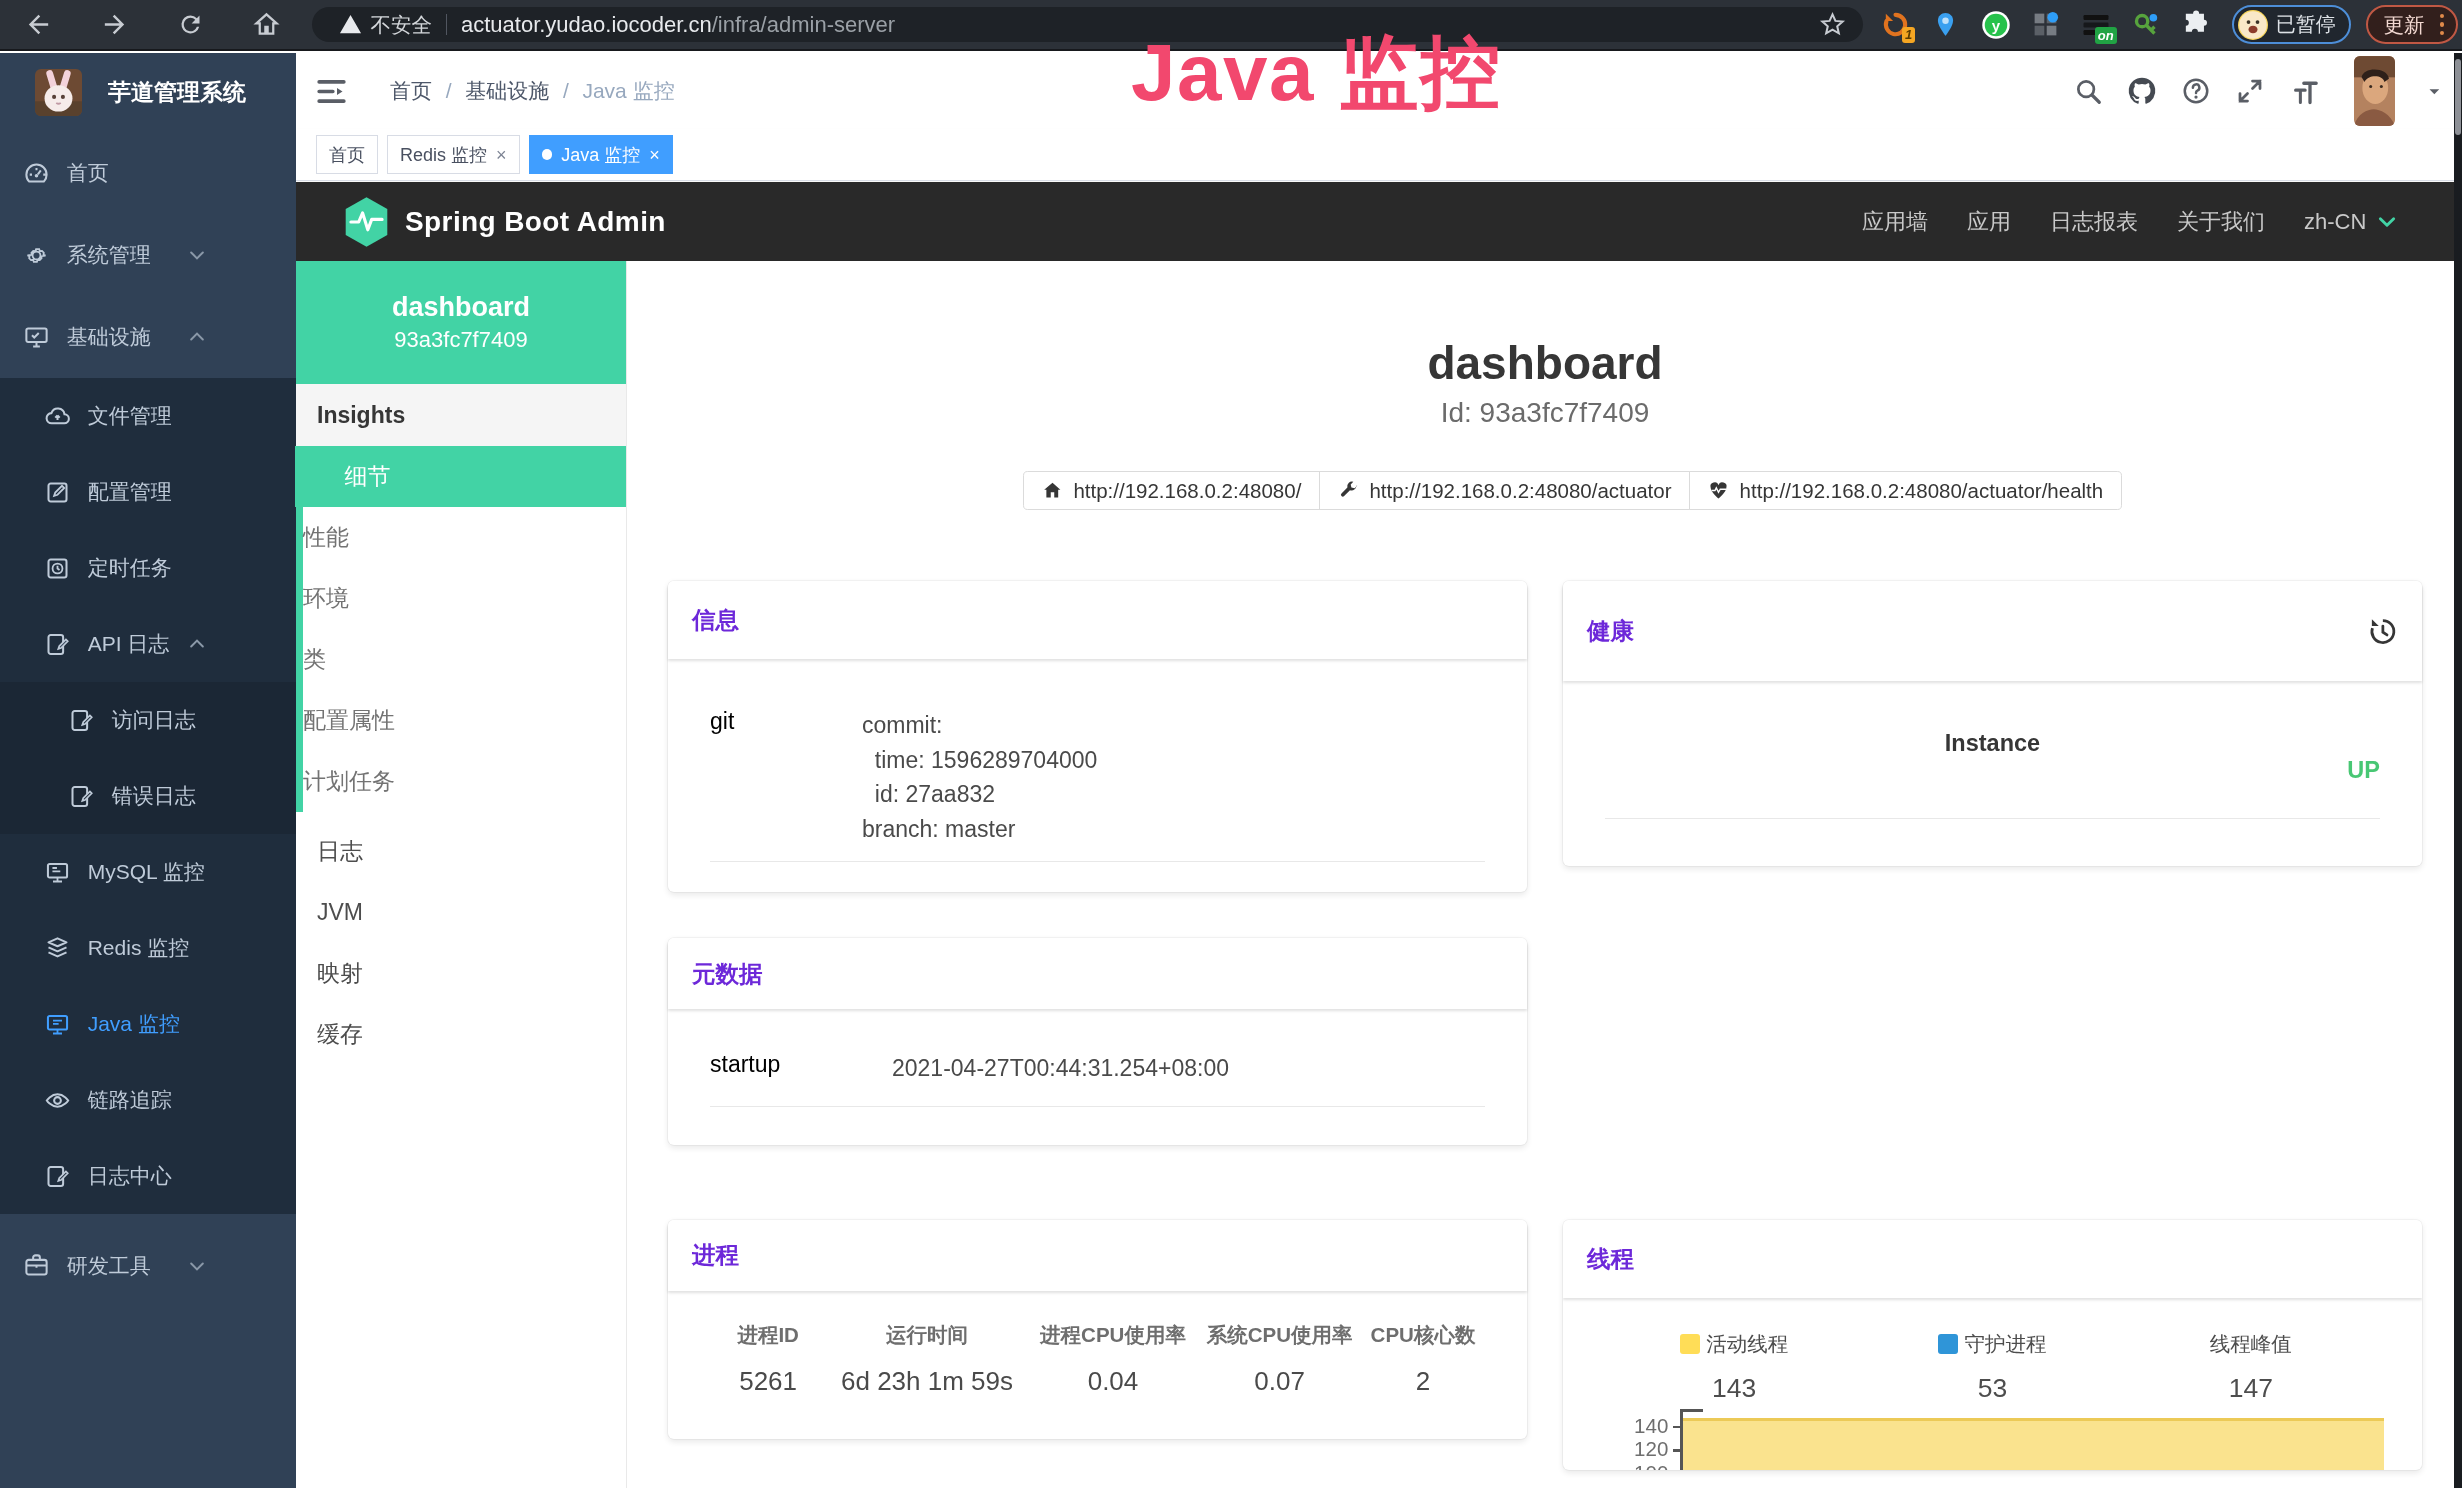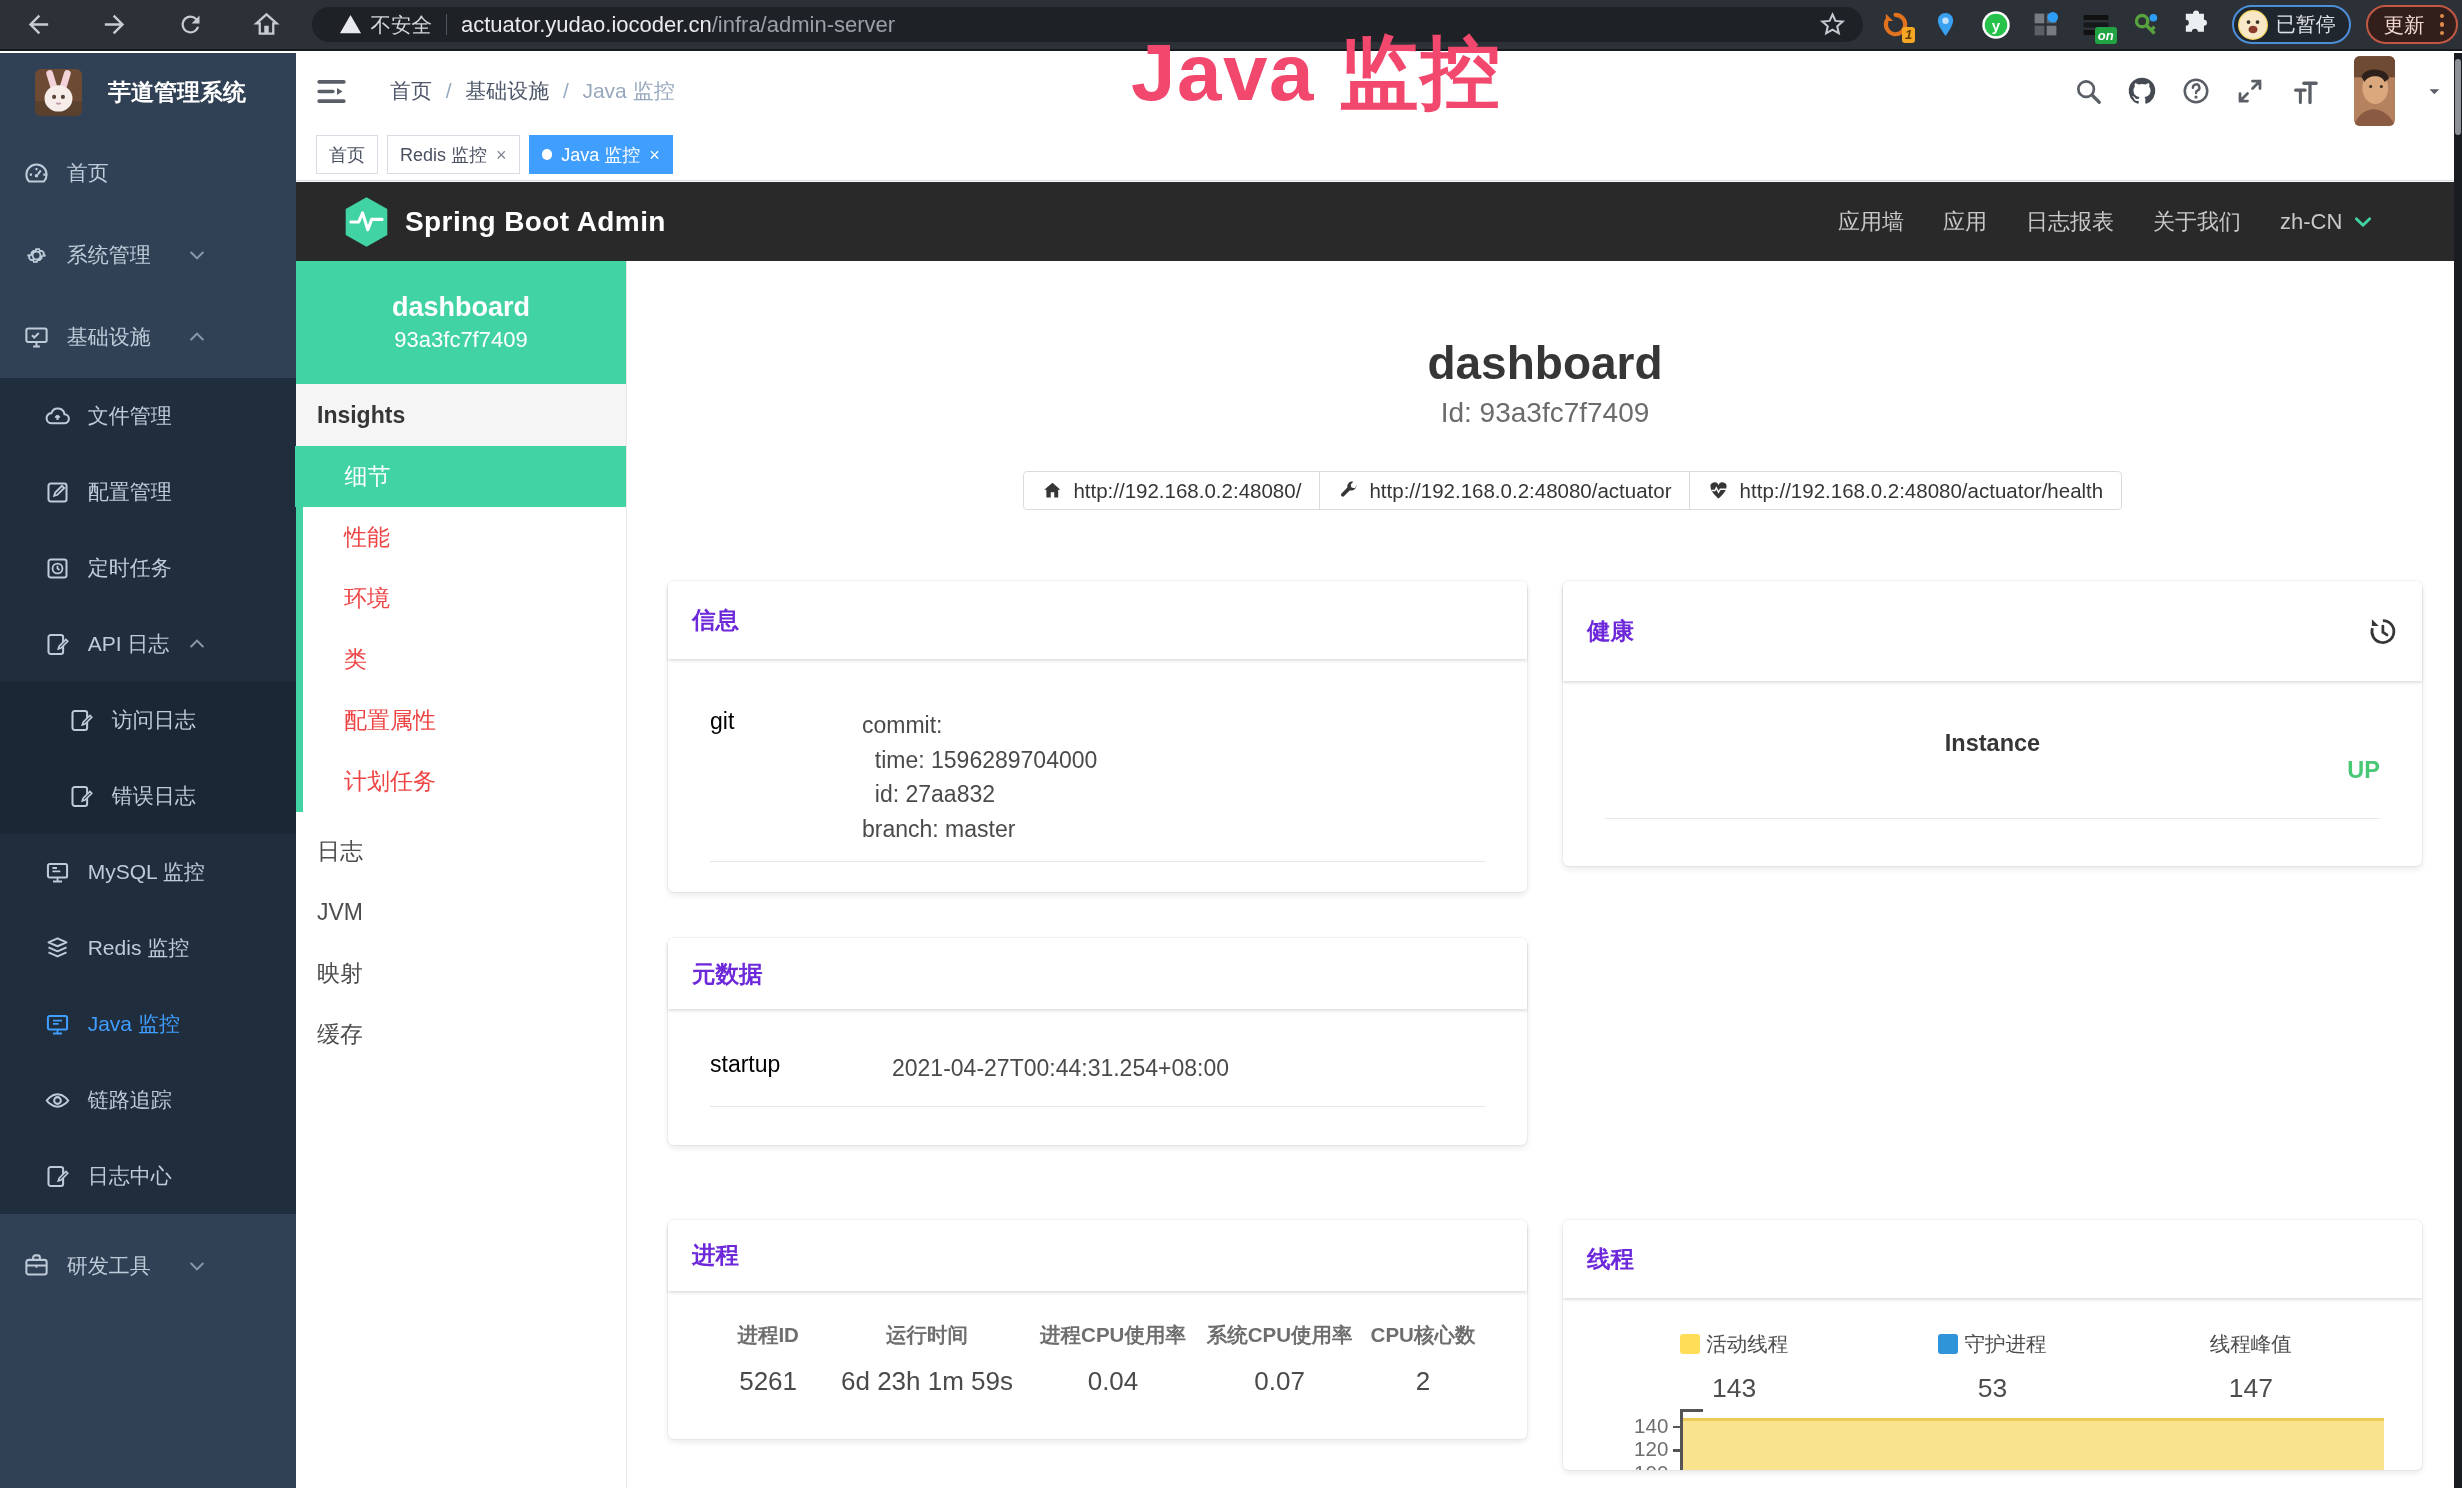--- a/index.html
+++ b/index.html
@@ -63,35 +63,35 @@
 
 .tags-bar { height:52px; background:#fff; border-bottom:1.5px solid #d8dce5; box-shadow:0 1.5px 4.6px rgba(0,0,0,.04); display:flex; align-items:center; padding-left:20px; gap:9px; }
 .tag { height:39px; border:1.5px solid #d8dce5; background:#fff; color:#495060; font-size:18px; display:flex; align-items:center; padding:0 12px; gap:9px; }
 .tag .tclose { font-size:18px; color:#7d8494; line-height:1; }
 .tag.active { background:#409eff; border-color:#409eff; color:#fff; }
 .tag.active .tclose { color:#fff; }
 .tag .dot { width:10.6px; height:10.6px; border-radius:50%; background:#fff; }
 
 
 .sba { position:absolute; top:129px; left:0; width:100%; height:calc(100% - 129px); background:#fff; }
-.sba-navbar { height:79px; background:#292929; display:flex; align-items:center; padding:0 90px 0 47px; }
+.sba-navbar { height:79px; background:#292929; display:flex; align-items:center; padding:0 66px 0 47px; }
 .sba-brand { display:flex; align-items:center; gap:15px; }
 .sba-brand b { color:#fff; font-size:28px; font-weight:700; letter-spacing:0.4px; }
 .sba-nav { margin-left:auto; display:flex; align-items:center; gap:39px; }
 .sba-nav a { color:#c9c9c9; font-size:22px; text-decoration:none; }
 .sba-lang { display:flex; align-items:center; gap:10.6px; color:#c9c9c9; font-size:22px; }
 
 .sba-body { position:absolute; top:79px; left:0; right:0; bottom:0; display:flex; }
 .sba-side { width:331px; flex:0 0 auto; background:#fff; border-right:1.5px solid #e9e9e9; }
 .sba-green { height:123px; background:#42d3a5; color:#fff; display:flex; flex-direction:column; align-items:center; justify-content:center; gap:4.6px; }
 .sba-green .nm { font-size:27px; font-weight:700; }
 .sba-green .id { font-size:22px; }
 .sba-sec { height:62px; background:#f5f5f5; display:flex; align-items:center; padding-left:21px; color:#363636; font-weight:700; font-size:23px; }
 .sba-group { border-left:7.6px solid #42d3a5; }
-.sba-item { height:61px; display:flex; align-items:center; padding-left:41px; color:#ef4444; font-size:23px; cursor:pointer; }
+.sba-item { height:61px; display:flex; align-items:center; color:#737373; font-size:23px; cursor:pointer; }
 .sba-item.active { background:#42d3a5; color:#fff; margin-left:-7.6px; padding-left:49px; }
 .sba-root { padding-top:9px; }
 .sba-root .sba-item { padding-left:21px; color:#4d4d4d; }
 
 .sba-content { flex:1; padding:0 41px; overflow:hidden; }
 .inst-title { margin-top:76px; text-align:center; font-size:46px; font-weight:700; color:#363636; line-height:1.15; }
 .inst-id { text-align:center; font-size:28px; color:#6b6b6b; margin-top:7.6px; }
 .url-row { display:flex; justify-content:center; margin-top:42px; padding-left:55px; }
 .url-btn { height:39px; border:1.5px solid #dbdbdb; background:#fff; display:flex; align-items:center; gap:10.6px; padding:0 18px; font-size:20.5px; color:#363636; }
 .url-btn + .url-btn { margin-left:-1.5px; }

